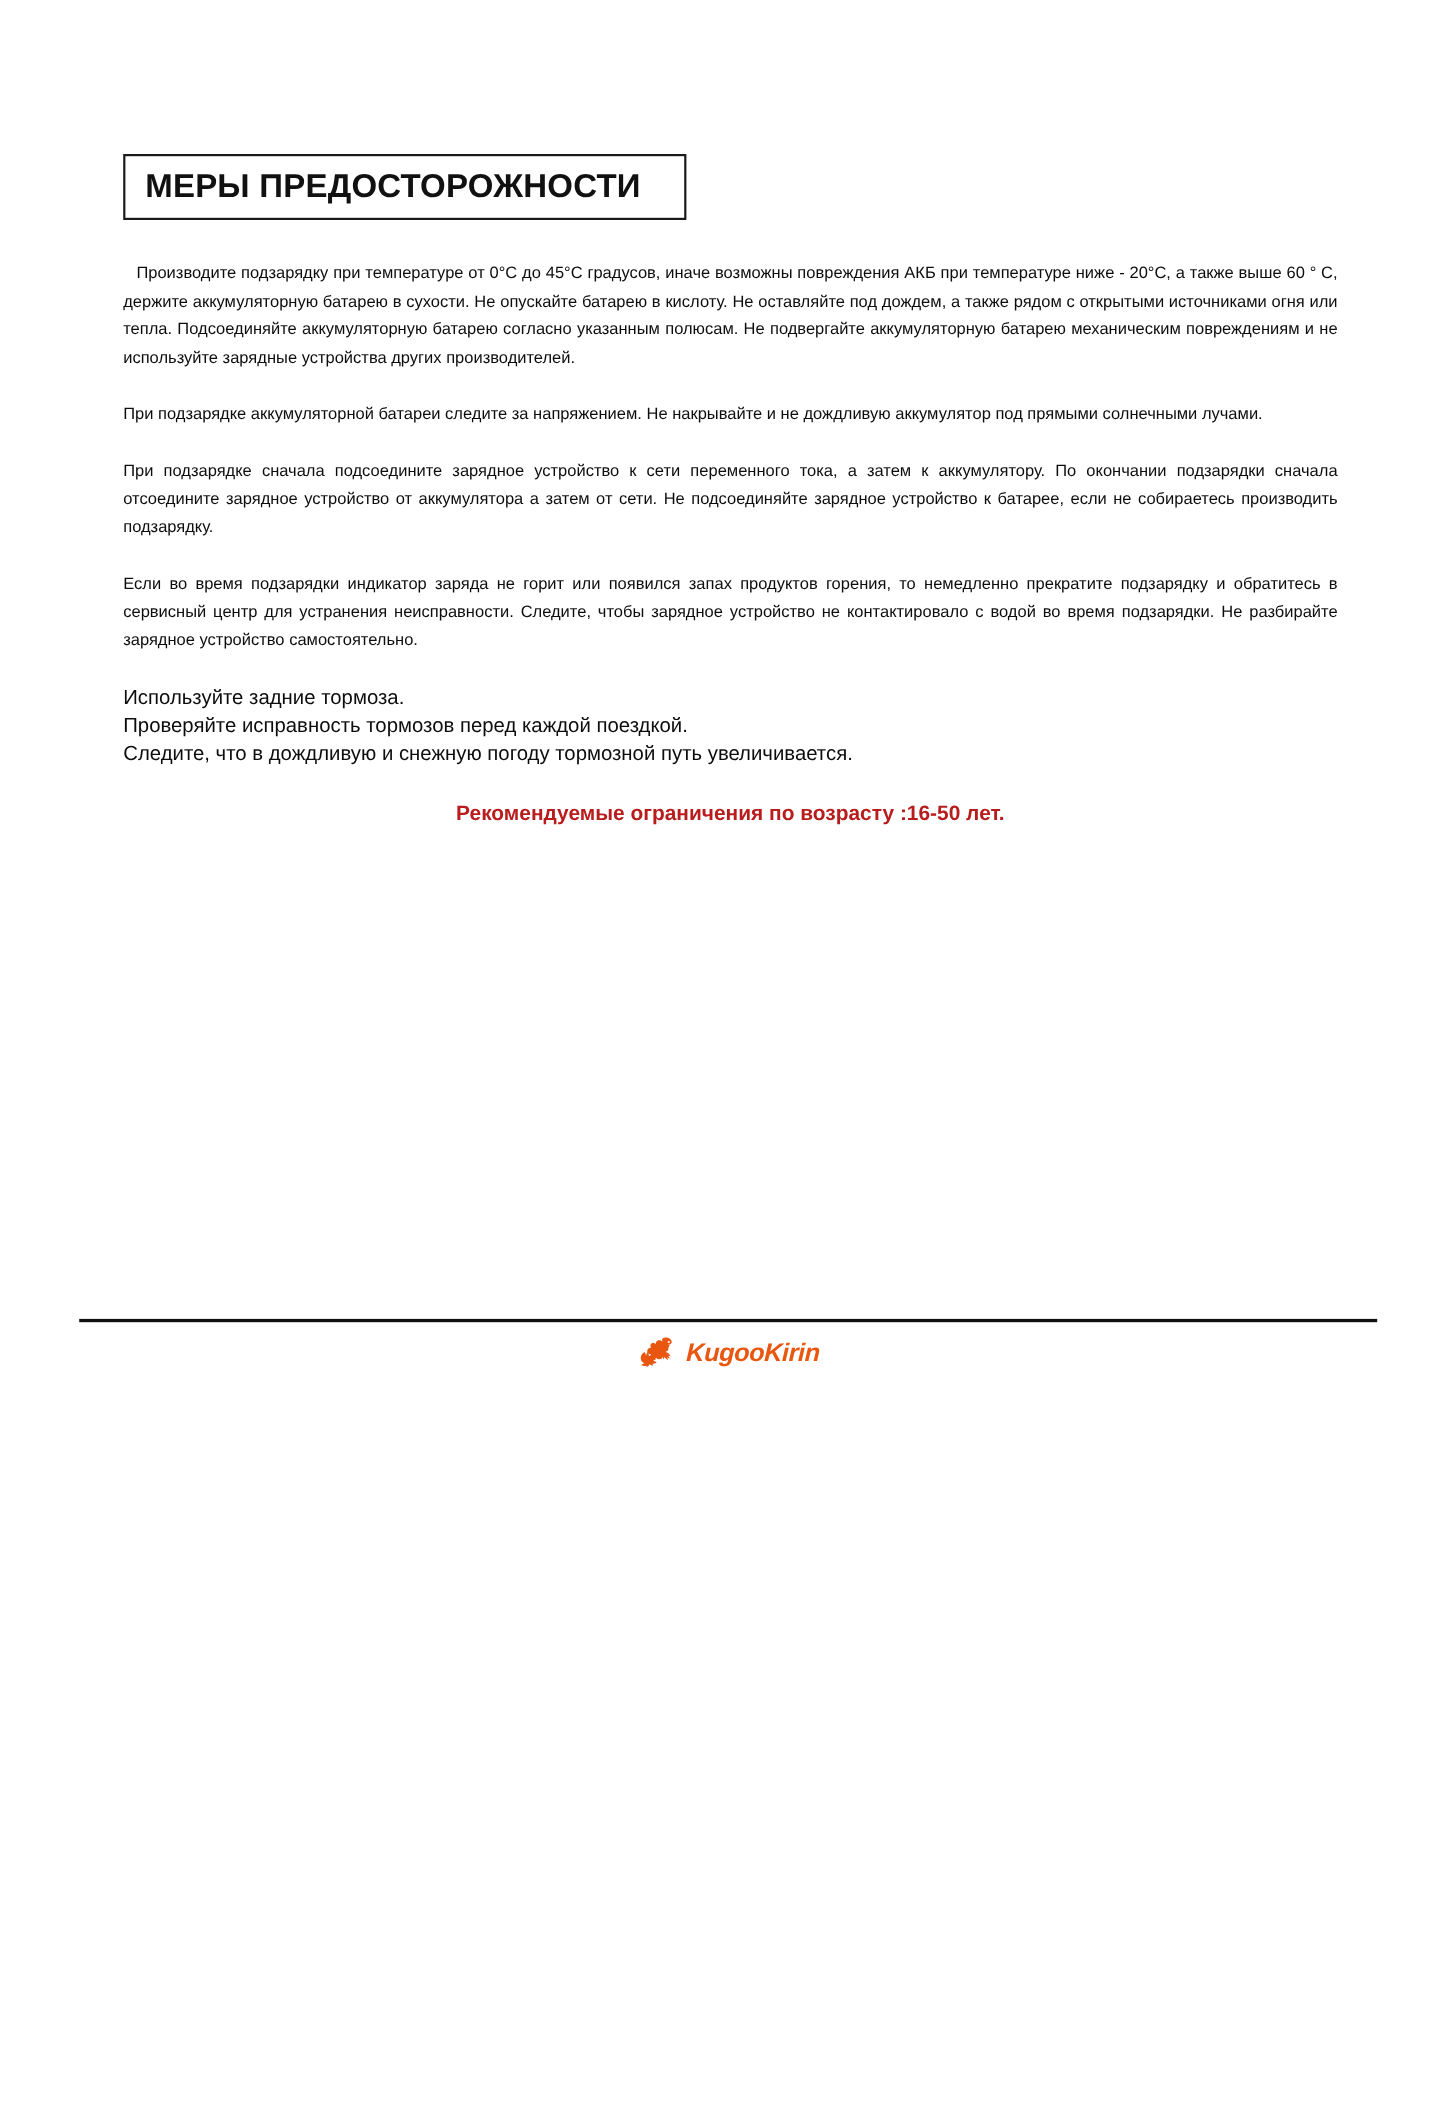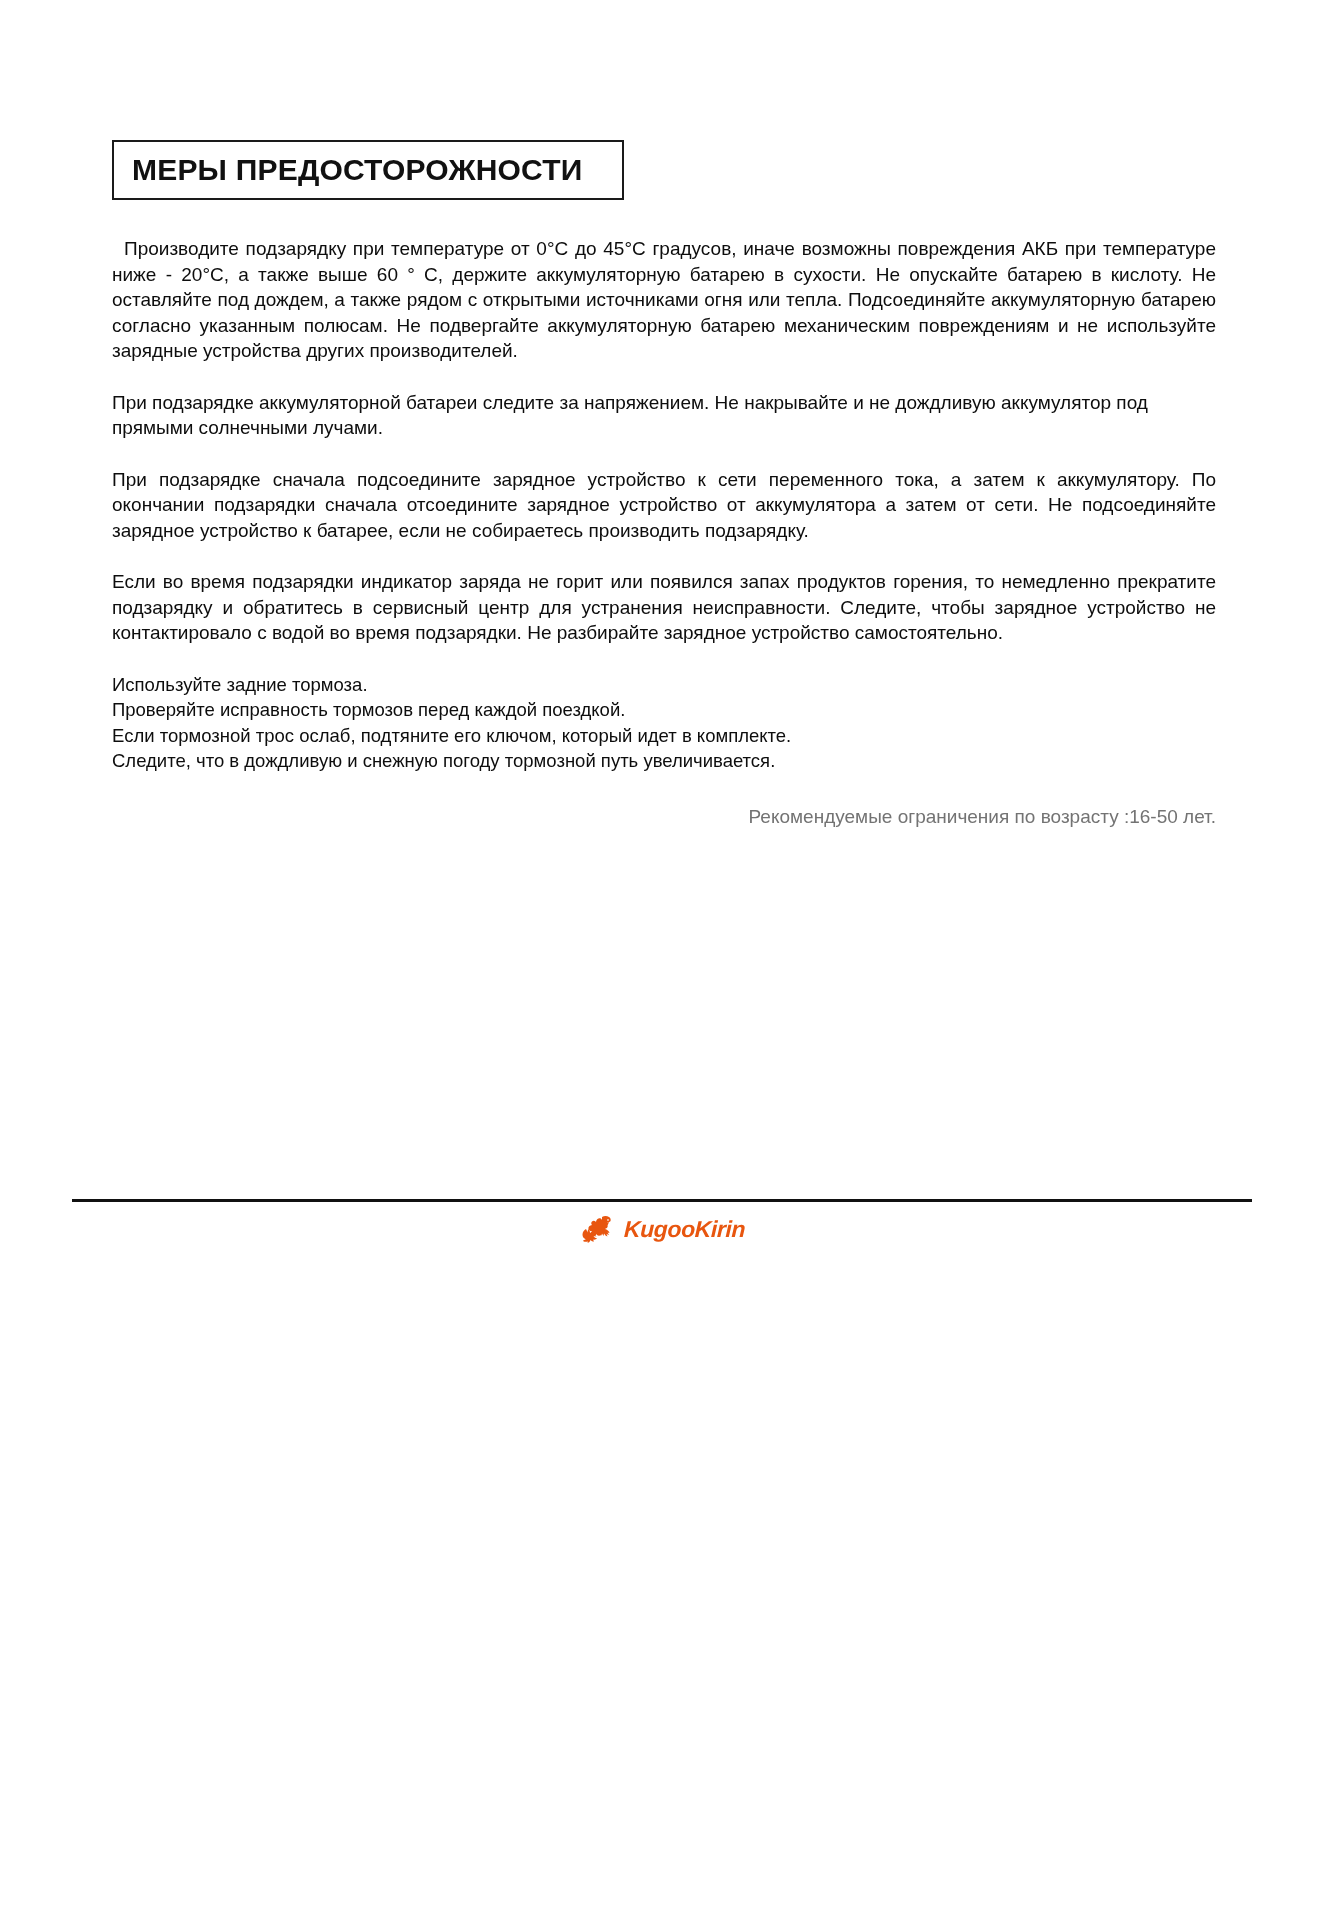--- a/index.html
+++ b/index.html
@@ -48,21 +48,21 @@
     font-size: 30px;
     font-weight: bold;
     letter-spacing: 0.2px;
     line-height: 1;
     color: #111111;
     white-space: nowrap;
   }
 
   
   .para {
-    font-size: 19px;
+    font-size: 15px;
     line-height: 25.5px;
     color: #0d0d0d;
     margin: 0 0 26px 0;
   }
   .para.justify {
     text-align: justify;
     text-justify: inter-word;
   }
   .para.left {
     text-align: left;
@@ -80,25 +80,25 @@
     text-align: left;
   }
   .lines .line {
     display: block;
     white-space: nowrap;
   }
 
   
   .notice {
     font-size: 19px;
-    font-weight: normal;
-    color: #737373;
+    font-weight: bold;
+    color: #b91c1c;
     line-height: 26px;
     margin: 4px 0 0 0;
-    text-align: right;
+    text-align: center;
   }
 
   
   .footer-rule {
     position: absolute;
     left: 72px;
     top: 1199px;
     width: 1180px;
     height: 0;
     border-top: 3px solid #111111;
@@ -151,21 +151,20 @@
 
     <p class="para left">При подзарядке аккумуляторной батареи следите за напряжением. Не накрывайте и не дождливую аккумулятор под прямыми солнечными лучами.</p>
 
     <p class="para justify">При подзарядке сначала подсоедините зарядное устройство к сети переменного тока, а затем к аккумулятору. По окончании подзарядки сначала отсоедините зарядное устройство от аккумулятора а затем от сети. Не подсоединяйте зарядное устройство к батарее, если не собираетесь производить подзарядку.</p>
 
     <p class="para justify">Если во время подзарядки индикатор заряда не горит или появился запах продуктов горения, то немедленно прекратите подзарядку и обратитесь в сервисный центр для устранения неисправности. Следите, чтобы зарядное устройство не контактировало с водой во время подзарядки. Не разбирайте зарядное устройство самостоятельно.</p>
 
     <div class="lines">
       <span class="line">Используйте задние тормоза.</span>
       <span class="line">Проверяйте исправность тормозов перед каждой поездкой.</span>
-      <span class="line">Если тормозной трос ослаб, подтяните его ключом, который идет в комплекте.</span>
       <span class="line">Следите, что в дождливую и снежную погоду тормозной путь увеличивается.</span>
     </div>
 
     <p class="notice">Рекомендуемые ограничения по возрасту :16-50 лет.</p>
 
   </div>
 
   <div class="footer-rule"></div>
 
   <div class="footer">

